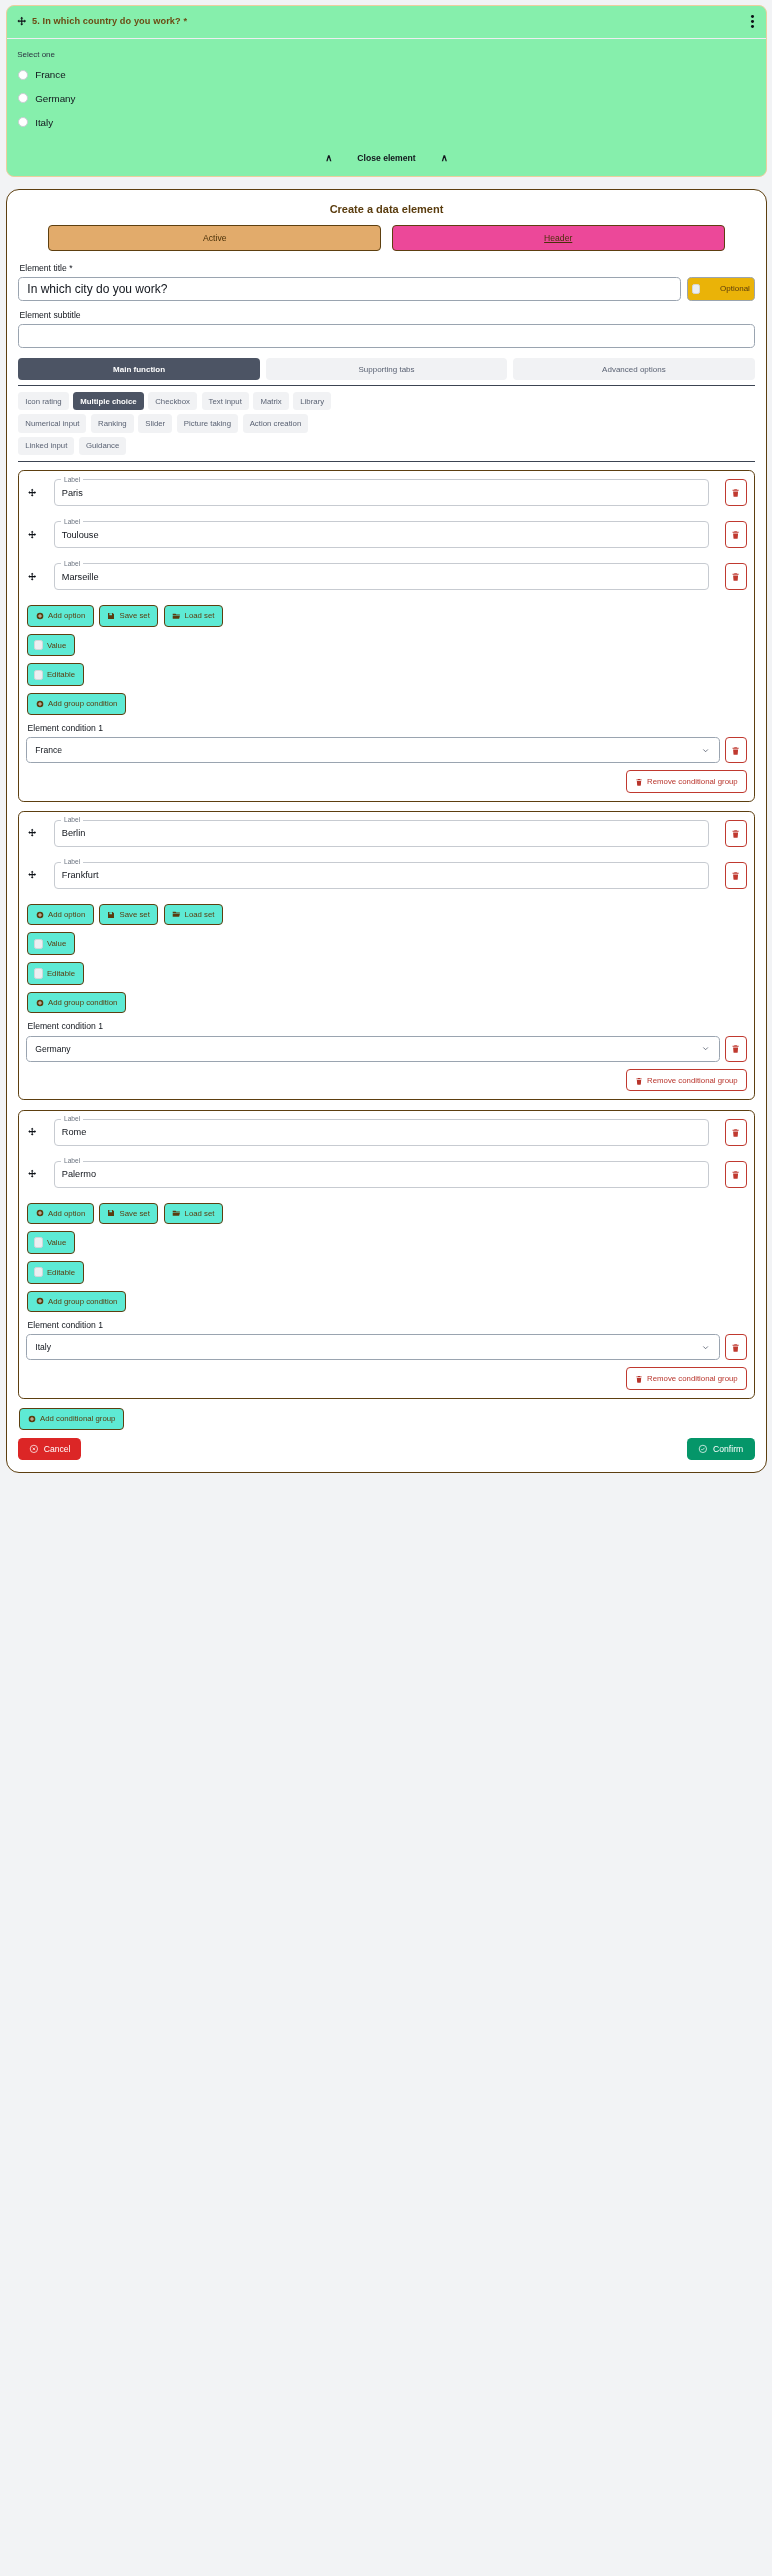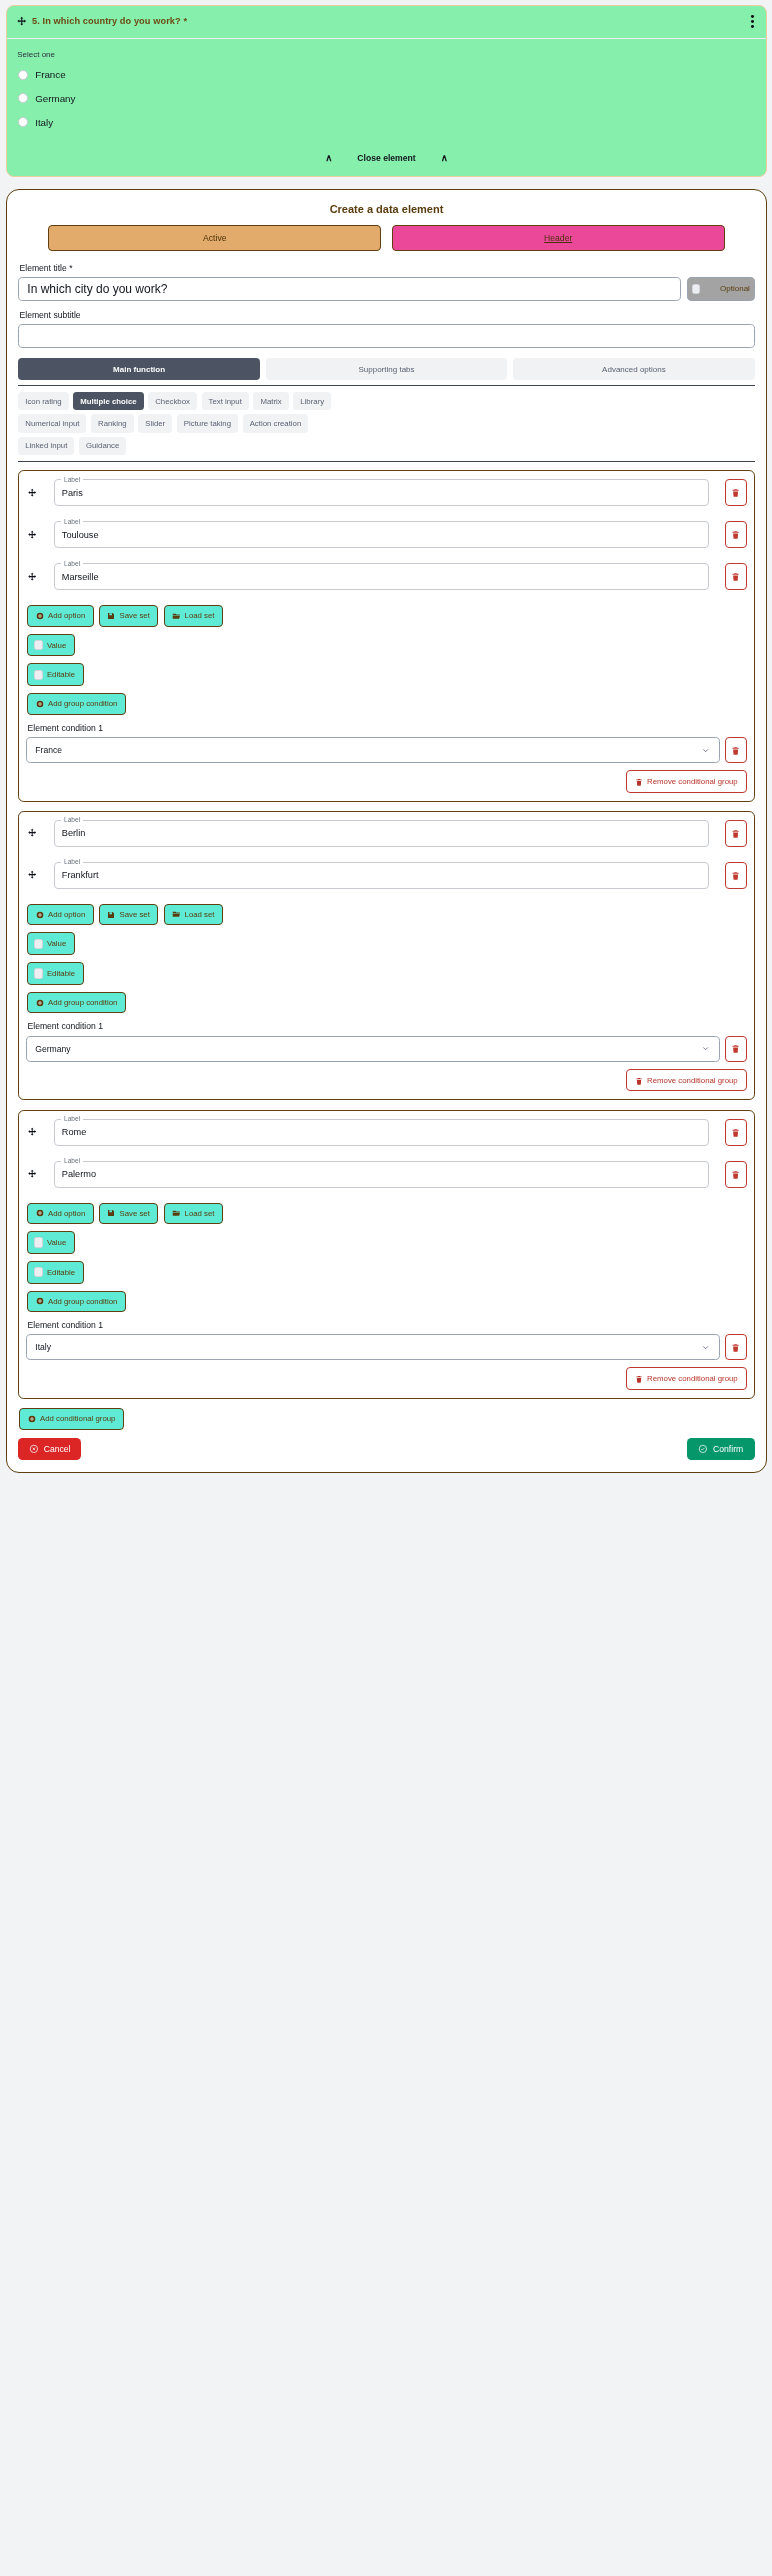--- a/index.html
+++ b/index.html
@@ -70,21 +70,21 @@
   .field-row { display: flex; gap: 5.8px; align-items: stretch; margin-bottom: 9.2px; }
   .text-input {
     flex: 1; border: 0.9px solid #9aa4b0; border-radius: 4.6px;
     background: #fff; padding: 0 8px; font-size: 12px; color: #11151c;
     min-height: 24px; display: flex; align-items: center;
   }
   .text-input.empty { color: #9aa4b0; }
   .optional-box {
     width: 68px; border: 0.9px solid #9aa4b0; border-radius: 4.6px;
     display: flex; align-items: center; justify-content: center; gap: 20px;
-    background: #a3a3a3; cursor: pointer;
+    background: #eab308; cursor: pointer;
   }
   .cb {
     width: 8.6px; height: 10.4px; border-radius: 2.3px;
     border: 0.6px solid #d3d6da; background: #eceef1; flex: 0 0 8.6px;
   }
   .optional-box .lbl { font-size: 8px; color: #5a3c0e; }
 
   .subtitle-input { margin-bottom: 10.4px; }
 
   

